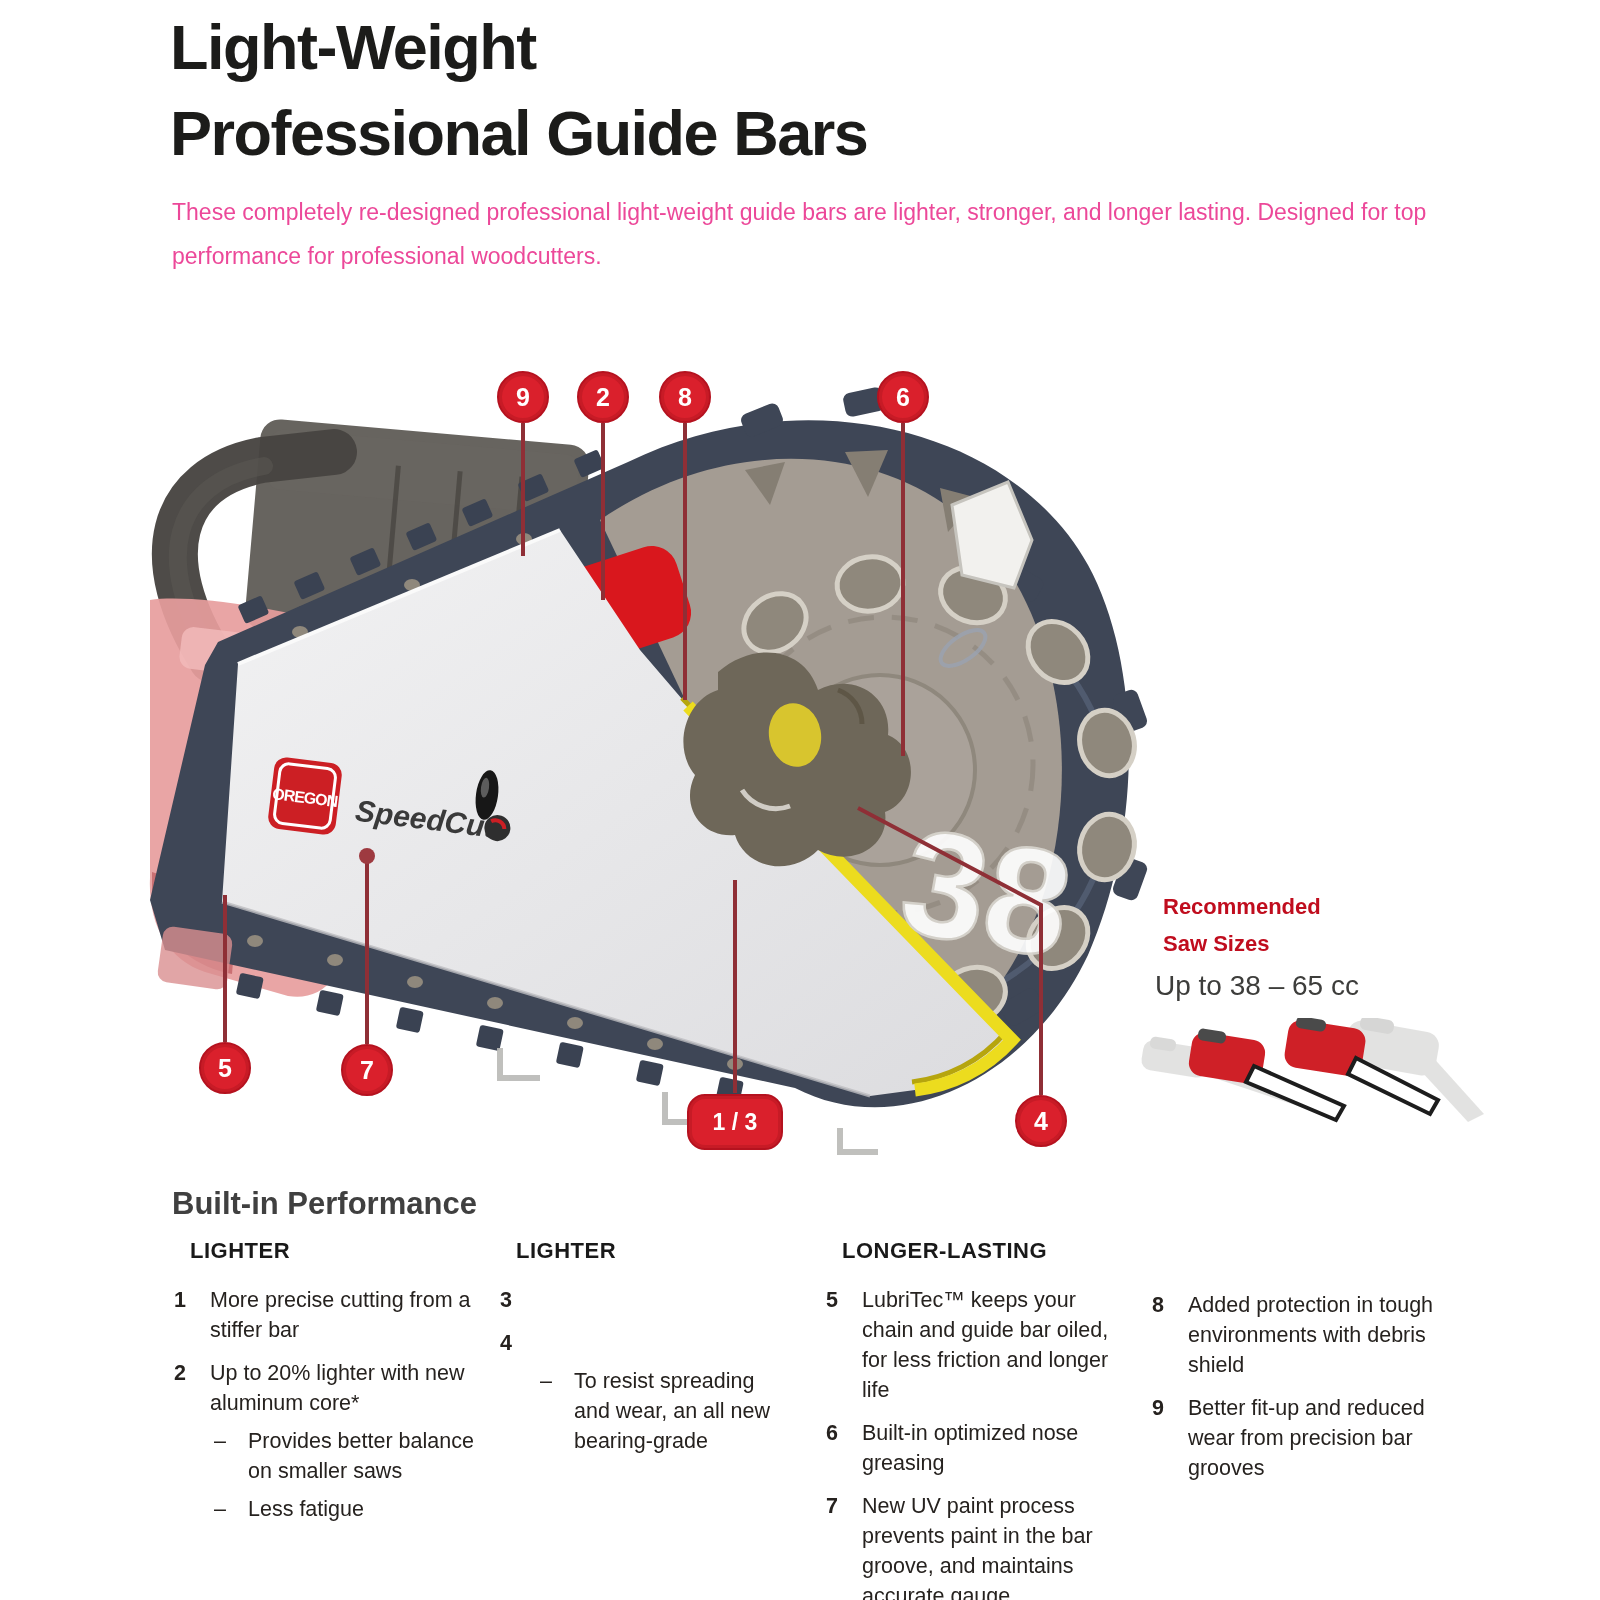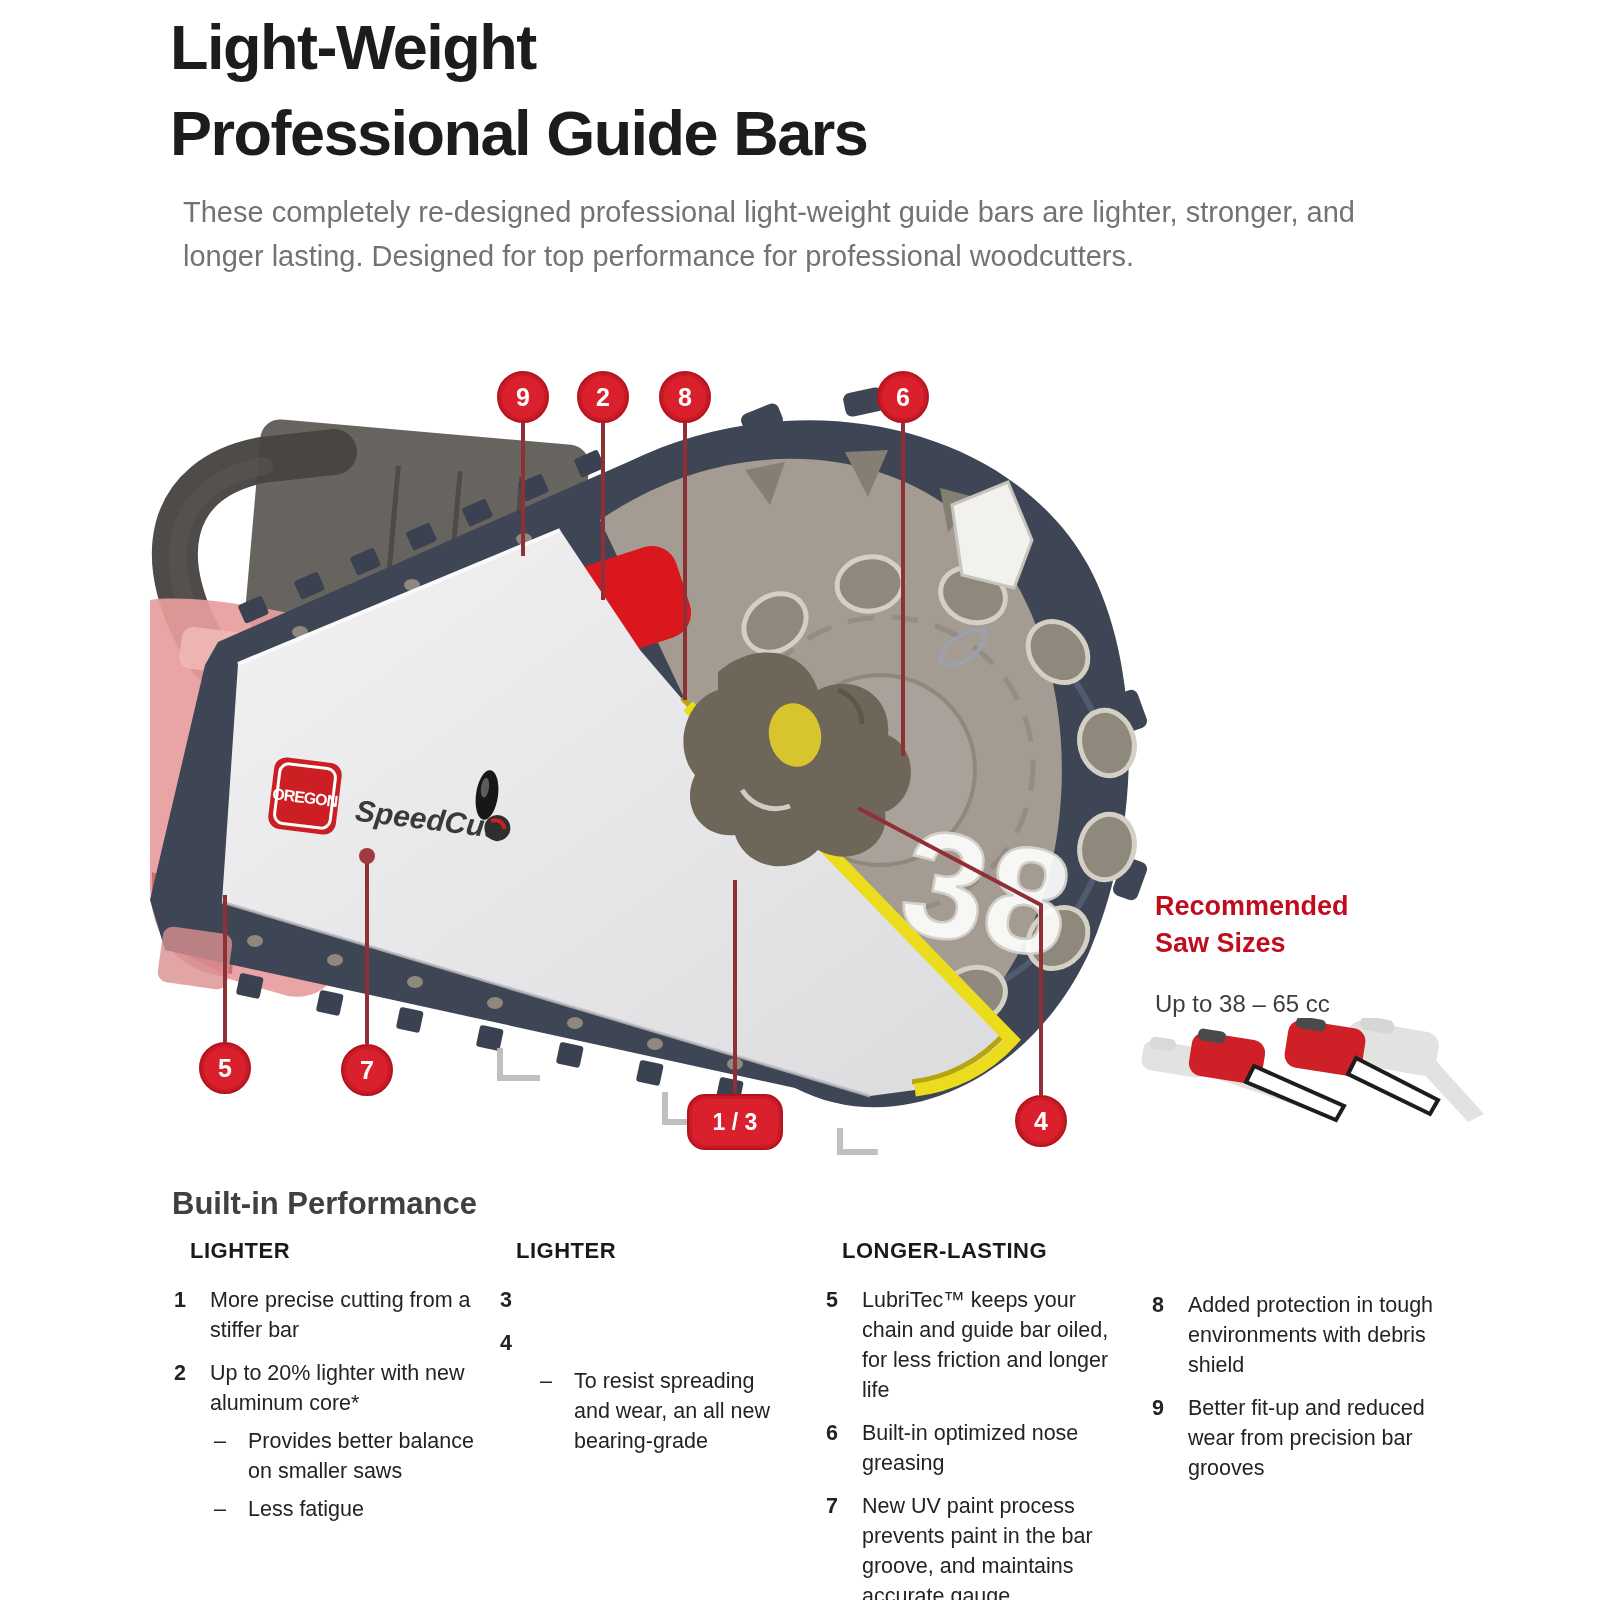--- a/index.html
+++ b/index.html
@@ -4,33 +4,33 @@
 <style>
   * { margin:0; padding:0; box-sizing:border-box; }
   html,body { background:#ffffff; }
   .page {
     position:relative; width:1600px; height:1600px; background:#ffffff;
     font-family:"Liberation Sans", sans-serif; color:#231f20; overflow:hidden;border-radius:25px;
   }
   
   .title { position:absolute; left:170px; top:4px; font-size:63px; line-height:86px;
            font-weight:700; letter-spacing:-1.5px; color:#1c1c1a; }
-  .intro { position:absolute; left:183px; top:190px; width:1260px; font-size:29px;
-           line-height:44px; color:#737373; }
+  .intro { position:absolute; left:172px; top:190px; width:1260px; font-size:23px;
+           line-height:44px; color:#ec4899; }
   
   .diagram-svg { position:absolute; left:140px; top:360px; width:1010px; height:810px; }
   .co { position:absolute; width:52px; height:52px; border-radius:50%;
         background:#da202c; border:2px solid #b5121f; color:#fff; font-weight:700;
         font-size:25px; display:flex; align-items:center; justify-content:center;
         box-shadow: inset 0 0 0 3px rgba(130,10,18,.22); z-index:6; }
   .co.pill { width:96px; height:56px; border-radius:18px; font-size:23px; }
   
   .rec { position:absolute; left:1155px; top:888px; width:330px; }
-  .rec h3 { font-size:27px; line-height:37px; font-weight:700; color:#c00d1e; }
-  .rec .range { margin-top:28px; font-size:24px; color:#3d3d3b; }
+  .rec h3 { font-size:22px; line-height:37px; font-weight:700; color:#c00d1e;margin-left:8px; }
+  .rec .range { margin-top:8px; font-size:28px; color:#3d3d3b; }
   .minisaws { position:absolute; left:1138px; top:1018px; }
   
   .features { position:absolute; left:0; top:1186px; width:1600px; }
   .f-title { position:absolute; left:172px; top:0; font-size:31px; font-weight:700; color:#404040; }
   .fcol { position:absolute; top:52px; }
   .fcol.c1 { left:174px;  width:300px; }
   .fcol.c2 { left:500px;  width:292px; }
   .fcol.c3 { left:826px;  width:300px; }
   .fcol.c4 { left:1152px; width:300px; }
   .fhead { font-size:22px; font-weight:700; letter-spacing:.5px; color:#191919; height:34px;margin-left:16px; }

